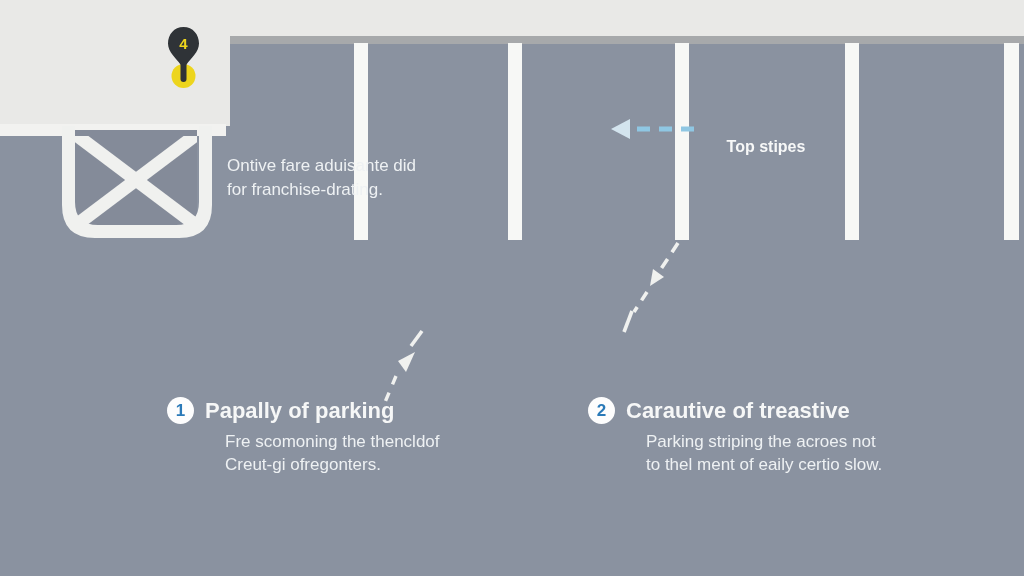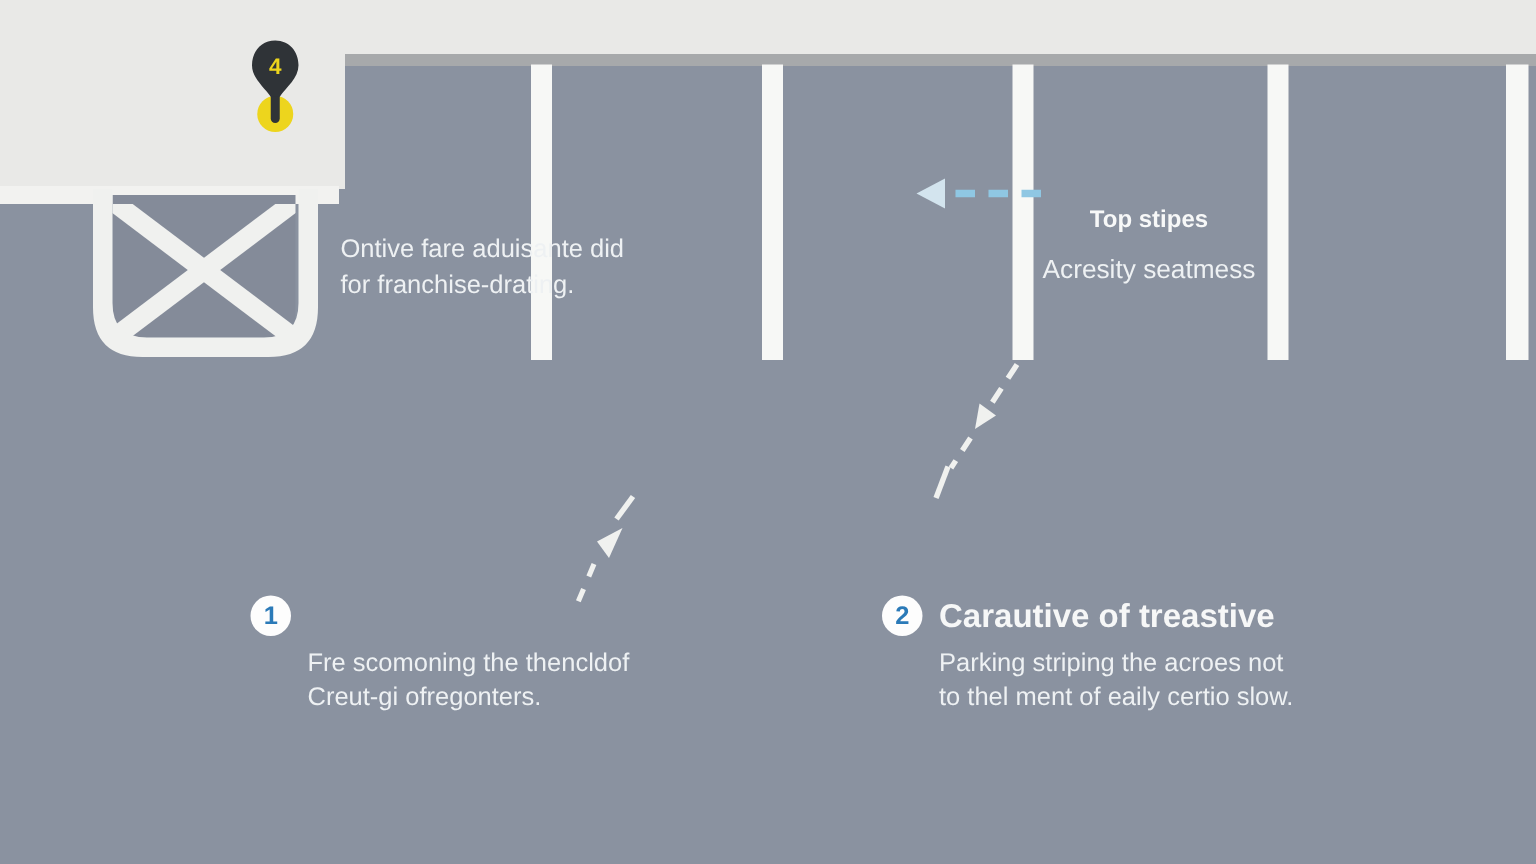--- a/index.html
+++ b/index.html
@@ -39,21 +39,21 @@
   .ctop .title{color:#f7f8f8;font-weight:700;font-size:16px;line-height:26px;}
   .ctop .sub{margin-top:9px;font-size:17.5px;}
 
   .step .head{display:flex;align-items:center;gap:11px;}
   .badge{
     width:27px;height:27px;border-radius:50%;background:#fdfdfd;
     color:var(--c-number-blue,#2b7ab8);font-weight:700;font-size:17px;
     display:flex;align-items:center;justify-content:center;flex:0 0 auto;
   }
   .step .title{color:#f6f7f7;font-weight:700;font-size:22px;white-space:nowrap;}
-  .step .body{margin-left:38px;margin-top:7px;font-size:17px;line-height:22.5px;white-space:nowrap;}
+  .step .body{margin-left:58px;margin-top:7px;font-size:17px;line-height:22.5px;white-space:nowrap;}
   .s1{left:167px;top:397px;}
   .s2{left:588px;top:397px;}
 </style>
 </head>
 <body>
 
 <div class="scene">
 
   <svg width="1024" height="576" viewBox="0 0 1024 576">
     <defs>
@@ -124,26 +124,26 @@
 
   <div class="callout c53">
     <div class="body">
       <div>Ontive fare aduisante did</div>
       <div>for franchise-drating.</div>
     </div>
   </div>
 
   <div class="callout ctop">
     <div class="title">Top stipes</div>
-    <div class="sub">Acresity seatmess</div>
   </div>
 
   <div class="step s1">
     <div class="head">
       <span class="badge">1</span>
+      <span class="title">Papally of parking</span>
     </div>
     <div class="body">
       <div>Fre scomoning the thencldof</div>
       <div>Creut-gi ofregonters.</div>
     </div>
   </div>
 
   <div class="step s2">
     <div class="head">
       <span class="badge">2</span>

